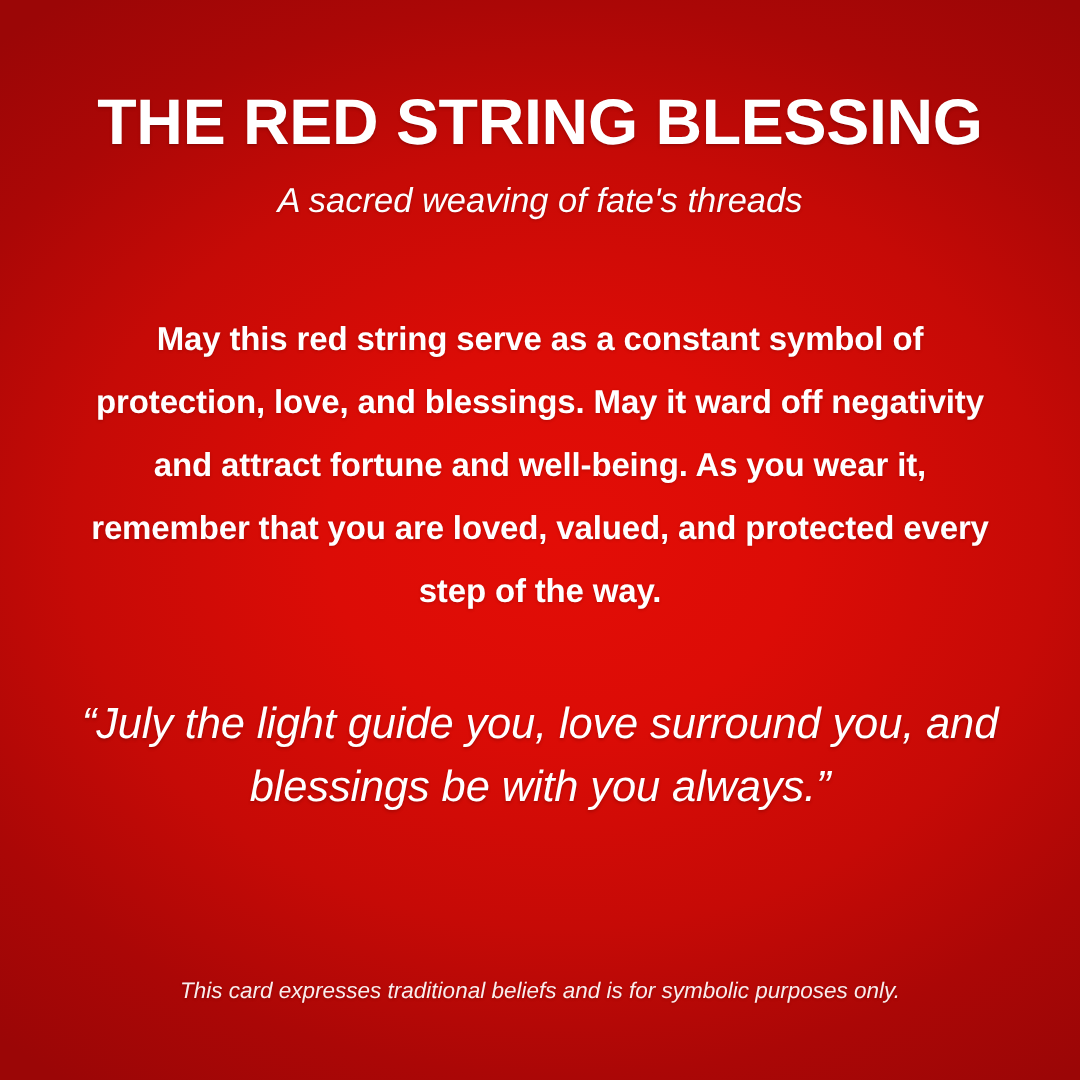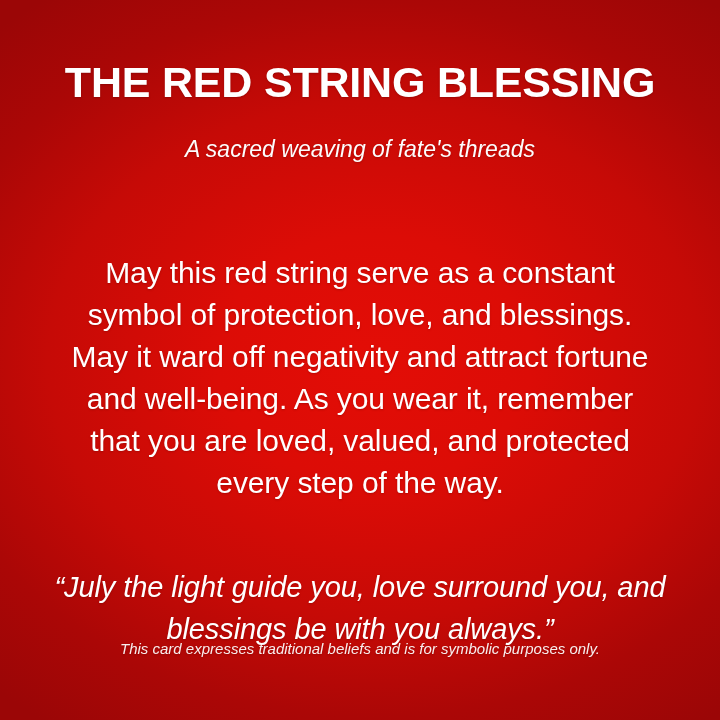--- a/index.html
+++ b/index.html
@@ -39,35 +39,35 @@
     padding-top: 60px;
     font-size: 43px;
     font-weight: bold;
     letter-spacing: -0.2px;
     line-height: 1.05;
     color: #ffffff;
     text-shadow: 0 1px 2px rgba(90, 0, 0, 0.35);
   }
 
   .subtitle {
-    margin: 16px;
+    margin: 0;
     padding-top: 15px;
     font-size: 23px;
     font-style: italic;
     font-weight: 400;
     line-height: 1.2;
     color: #fdfdfd;
     text-shadow: 0 1px 2px rgba(90, 0, 0, 0.3);
   }
 
   .body-text {
-    margin: 15px;
+    margin: 0;
     padding-top: 57px;
-    font-size: 30px;
-    font-weight: 400;
+    font-size: 22px;
+    font-weight: 700;
     line-height: 42px;
     letter-spacing: -0.1px;
     color: #ffffff;
     max-width: 616px;
     text-shadow: 0 1px 2px rgba(90, 0, 0, 0.3);
   }
 
   .quote {
     margin: 0;
     padding-top: 47px;
@@ -79,21 +79,21 @@
     color: #ffffff;
     max-width: 616px;
     text-shadow: 0 1px 2px rgba(90, 0, 0, 0.3);
   }
 
   .disclaimer {
     position: absolute;
     left: 0;
     right: 0;
     bottom: 46px;
-    margin: 16px;
+    margin: 4px;
     font-size: 15px;
     font-style: italic;
     font-weight: 400;
     line-height: 1.3;
     color: rgba(255, 255, 255, 0.93);
     text-shadow: 0 1px 2px rgba(90, 0, 0, 0.3);
   }
 </style>
 </head>
 <body>

